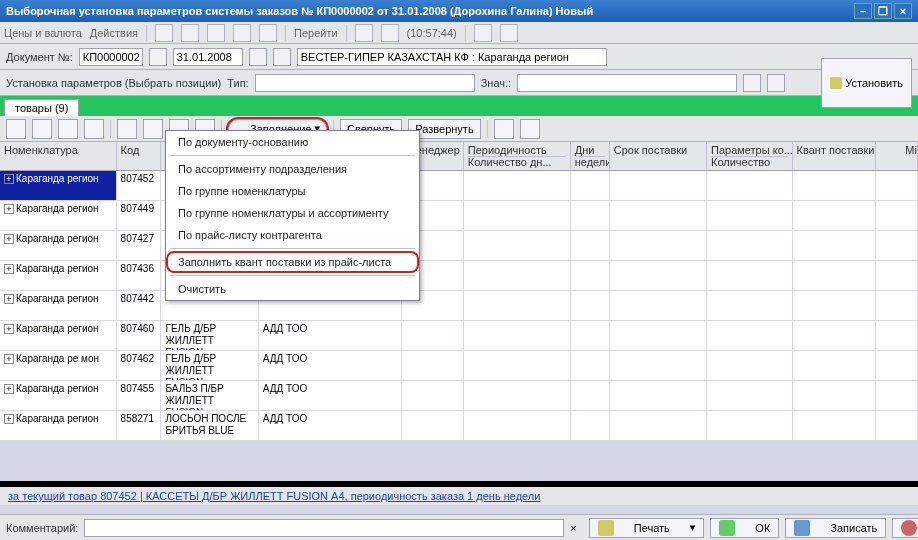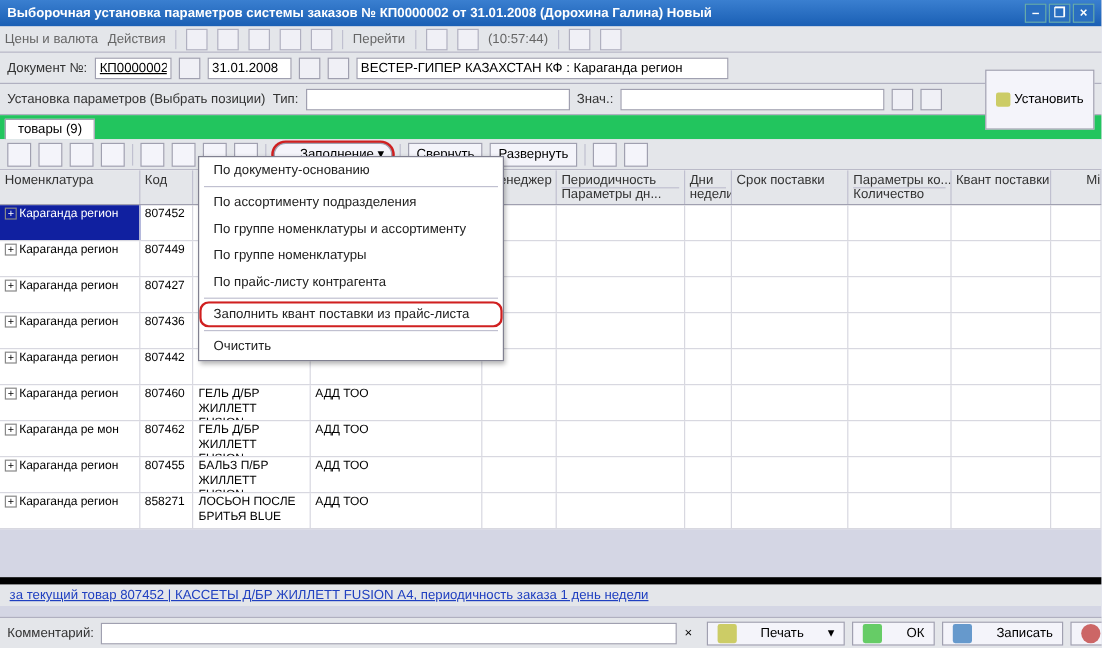--- a/index.html
+++ b/index.html
@@ -85,21 +85,21 @@
   <span class="iconbtn"></span>
   <span class="iconbtn"></span>
   <span class="item">(10:57:44)</span>
   <span class="sep"></span>
   <span class="iconbtn"></span>
   <span class="iconbtn"></span>
 </div>
 
 <div class="formrow">
   <label>Документ №:</label>
-  <input type="text" style="width: 64px; text-decoration: underline;" value="КП0000002">
+  <input type="text" style="width: 64px;" value="КП0000002">
   <span class="miniicon"></span>
   <input type="text" style="width: 70px;" value="31.01.2008">
   <span class="miniicon"></span>
   <span class="miniicon"></span>
   <input type="text" style="width: 310px;" value="ВЕСТЕР-ГИПЕР КАЗАХСТАН КФ : Караганда регион">
 </div>
 
 <div class="formrow">
   <label>Установка параметров (Выбрать позиции)</label>
   <label>Тип:</label>
@@ -149,21 +149,21 @@
 
 <div class="grid">
   <div class="grid-head">
     <div class="cell c-podr">Номенклатура</div>
     <div class="cell c-kod">Код</div>
     <div class="cell c-nom">Номенклатура</div>
     <div class="cell c-man">Менеджер</div>
     <div class="cell c-mgr">Менеджер</div>
     <div class="cell c-per">
       <div>Периодичность</div>
-      <div style="border-top:1px solid #c0c0d0">Параметры дн...</div>
+      <div style="border-top:1px solid #c0c0d0">Количество дн...</div>
     </div>
     <div class="cell c-dni">
       <div>Дни</div>
       <div style="border-top:1px solid #c0c0d0">недели</div>
     </div>
     <div class="cell c-srok">Срок поставки</div>
     <div class="cell c-par">
       <div>Параметры ко...</div>
       <div style="border-top:1px solid #c0c0d0">Количество</div>
     </div>
@@ -288,22 +288,22 @@
         <div class="cell c-kvant"></div>
         <div class="cell c-mi"></div>
       </div>
     </div>
 </div>
 
 <div class="dropdown">
   <div class="ditem">По документу-основанию</div>
   <div class="dsep"></div>
   <div class="ditem">По ассортименту подразделения</div>
+  <div class="ditem">По группе номенклатуры</div>
   <div class="ditem">По группе номенклатуры и ассортименту</div>
-  <div class="ditem">По группе номенклатуры</div>
   <div class="ditem">По прайс-листу контрагента</div>
   <div class="dsep"></div>
   <div class="ditem highlighted">Заполнить квант поставки из прайс-листа</div>
   <div class="dsep"></div>
   <div class="ditem">Очистить</div>
 </div>
 
 <div style="height:40px"></div>
 
 <div class="link-row">

